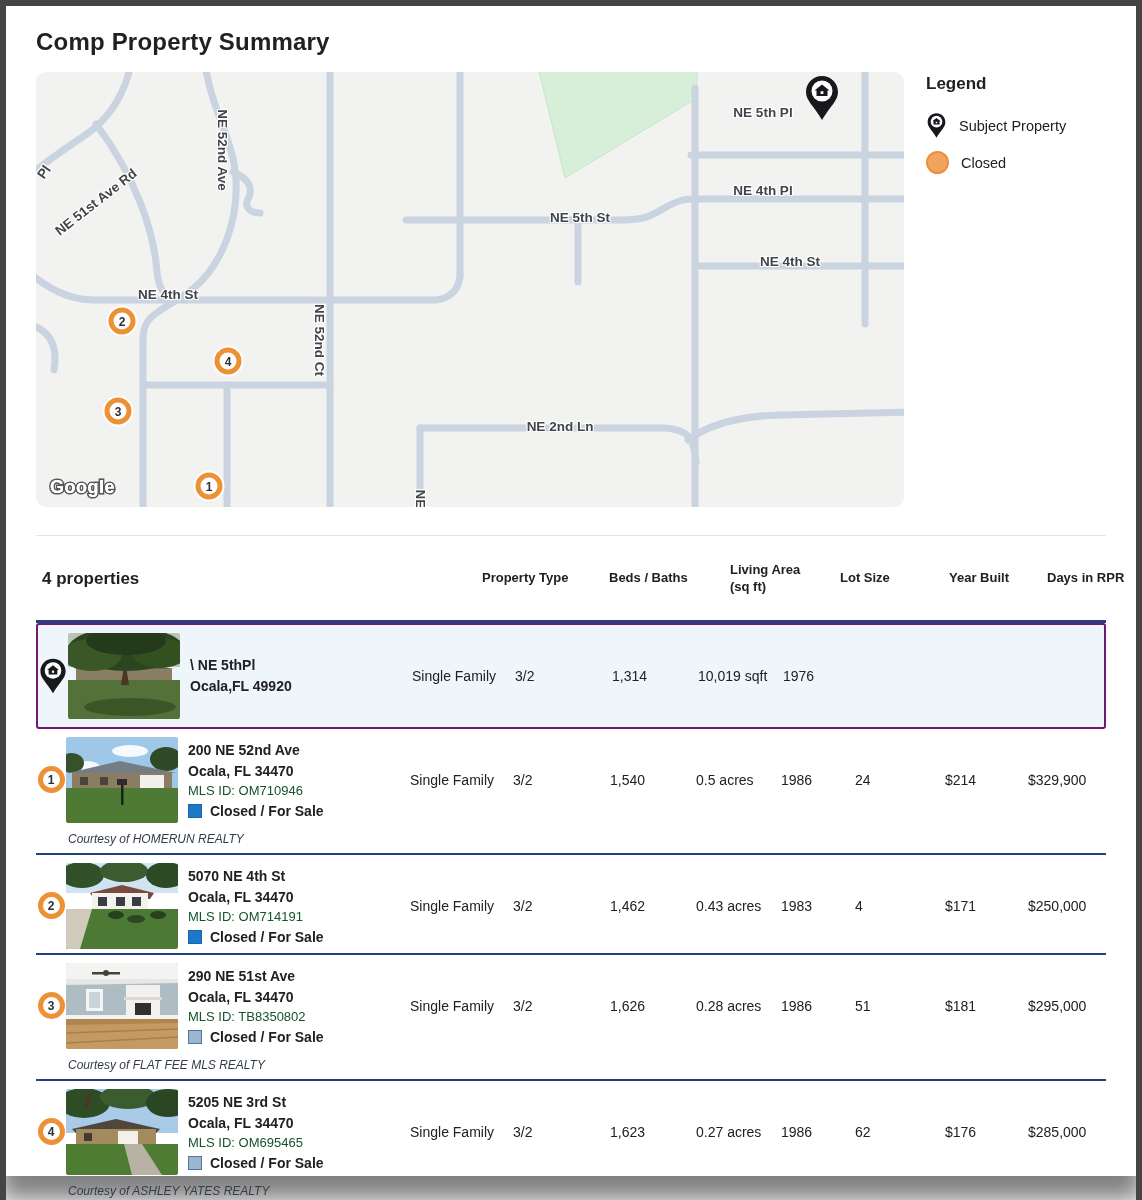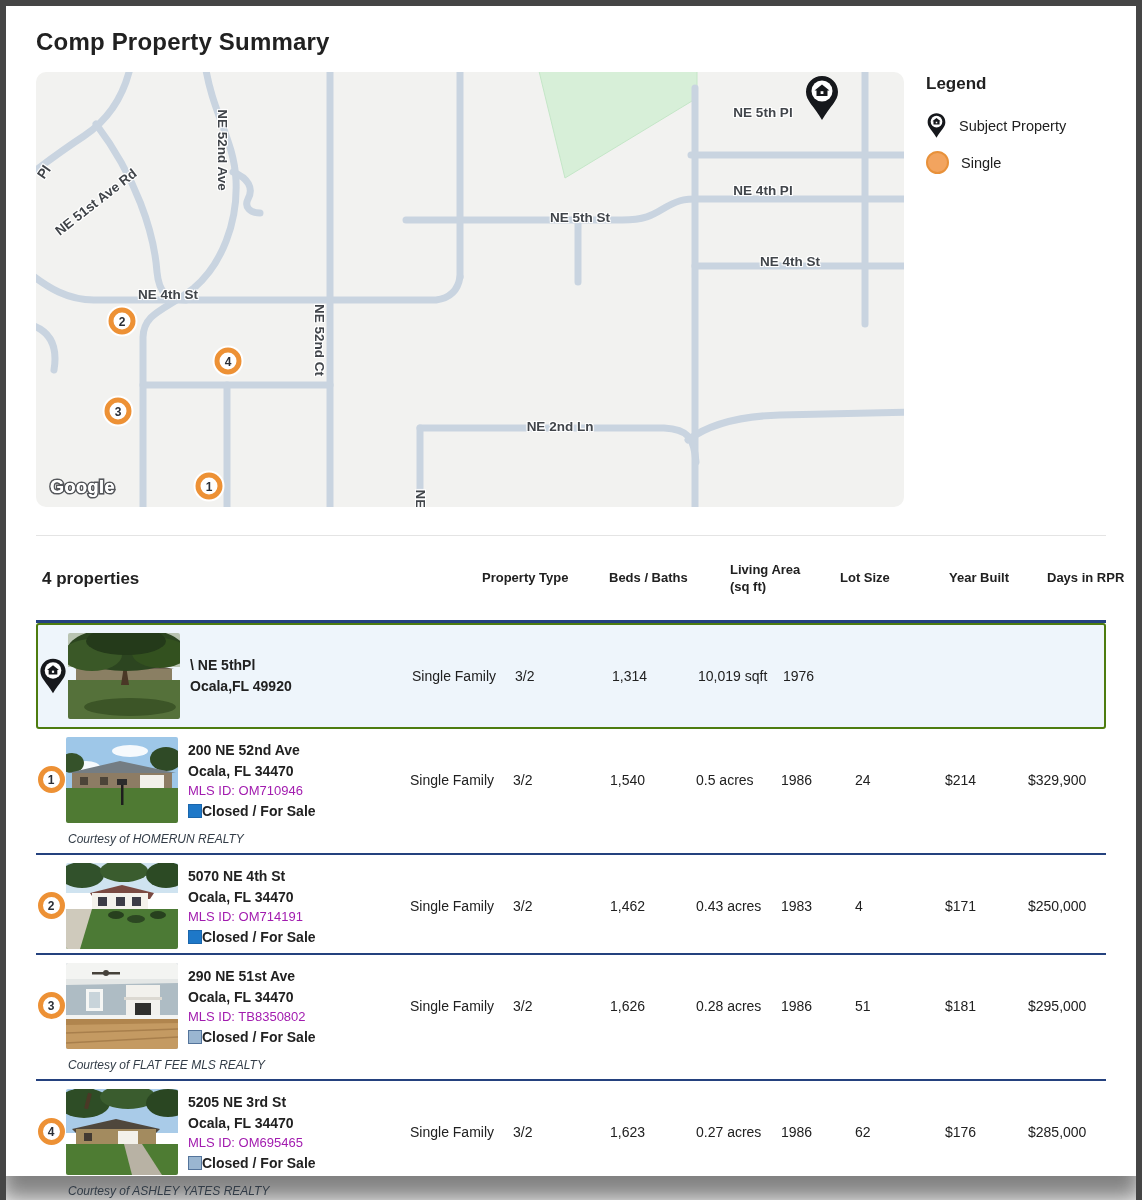--- a/index.html
+++ b/index.html
@@ -53,32 +53,32 @@
     grid-template-columns:30px 120px 224px 103px 97px 86px 85px 74px 90px 83px 1fr;
     align-items:center;
   }
   .header-row { padding:9px 0 7px 0; min-height:52px;gap:24px; }
   .hcell { font-size:13px; font-weight:700; line-height:1.3; padding-right:6px; }
   .count-label { grid-column:1 / 4; font-size:17px; font-weight:700; padding-left:6px; }
   .navy-line { height:3px; background:#24417E; }
   .divider { height:2px; background:#24417E; }
 
   .subject-row {
-    background:#EEF5FB; border:2px solid #4d7c0f; border-radius:3px;
+    background:#EEF5FB; border:2px solid #701a75; border-radius:3px;
     padding:8px 0; min-height:100px;
   }
   .comp-row { padding:8px 0 4px 0; grid-template-rows:auto auto; }
 
   .marker-cell { grid-row:1; display:flex; justify-content:center; }
   .photo { grid-row:1; width:112px; height:86px; border-radius:2px; overflow:hidden; cursor:pointer; }
   .photo svg { display:block; }
   .addr { grid-row:1; padding-left:2px; padding-right:8px; }
   .addr-line { font-size:14px; font-weight:700; line-height:1.45; }
-  .mls { font-size:13px; color:#a21caf; margin-top:2px; }
-  .status { display:flex; align-items:center; gap:0; margin-top:5px; font-size:14px; font-weight:700; }
+  .mls { font-size:13px; color:#14532d; margin-top:2px; }
+  .status { display:flex; align-items:center; gap:8px; margin-top:5px; font-size:14px; font-weight:700; }
   .status-square { width:14px; height:14px; flex:none; }
   .courtesy { grid-column:2 / 12; grid-row:2; font-style:italic; font-size:12px; color:#323C47; padding:9px 0 3px 2px; }
   .cell { grid-row:1; font-size:14px; padding-right:6px; }
 </style>
 </head>
 <body>
 
 <div class="page">
   <h1 class="title">Comp Property Summary</h1>
 
@@ -146,21 +146,21 @@
         <svg width="21" height="27" viewBox="0 0 38 48">
           <path d="M19 2 C10 2 3 9 3 18 C3 27 11 32 19 46 C27 32 35 27 35 18 C35 9 28 2 19 2 Z" fill="#16181c"></path>
           <circle cx="19" cy="17" r="10.5" fill="#ffffff"></circle>
           <path d="M19 10.5 L26.5 16.5 L24.5 16.5 L24.5 22 L13.5 22 L13.5 16.5 L11.5 16.5 Z" fill="#16181c"></path>
           <rect x="17.6" y="17.2" width="2.8" height="2.8" fill="#ffffff"></rect>
         </svg>
         <span>Subject Property</span>
       </div>
       <div class="legend-item">
         <span class="legend-circle"></span>
-        <span>Single</span>
+        <span>Closed</span>
       </div>
     </div>
   </div>
 
   <div class="table">
 
     <div class="grid header-row">
       <div class="count-label">4 properties</div>
       <div class="hcell" style="grid-column:4"><span>Property Type</span></div>
       <div class="hcell" style="grid-column:5"><span>Beds / Baths</span></div>

